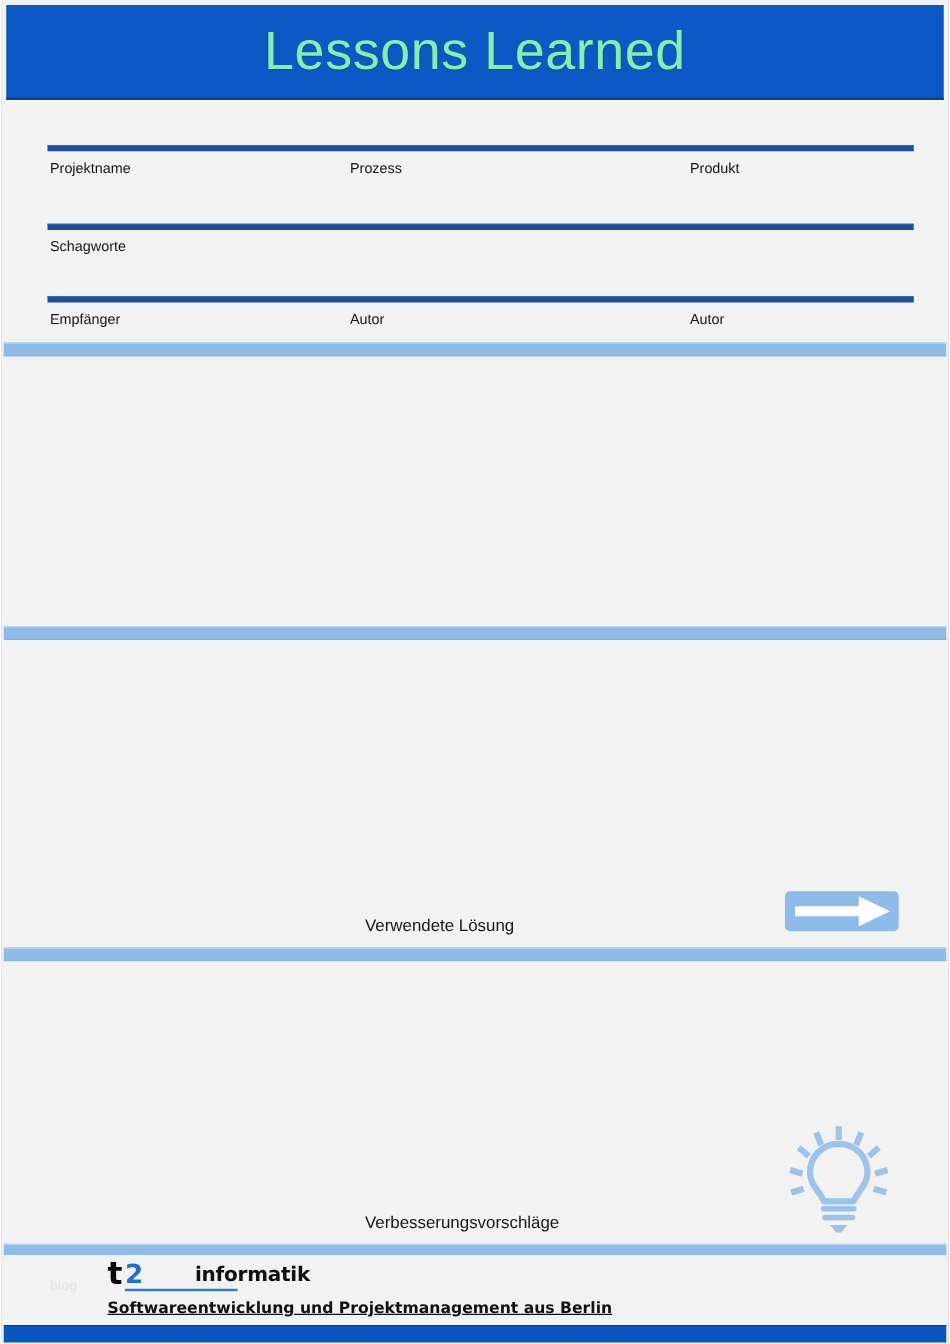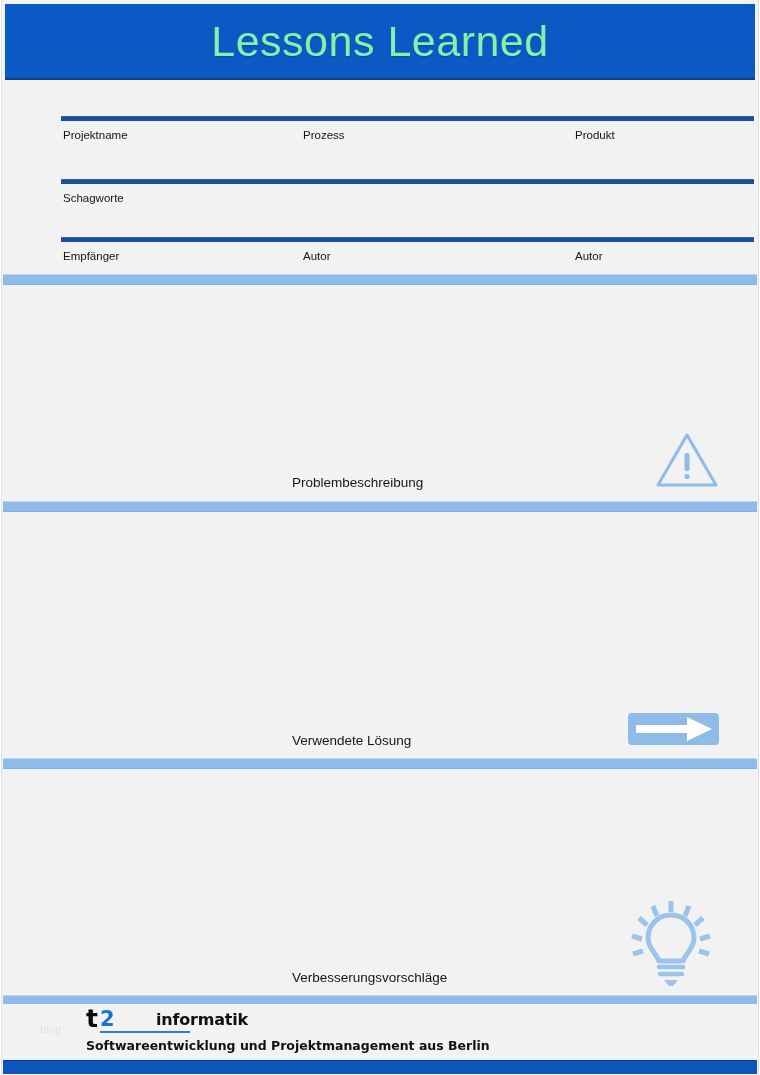--- a/index.html
+++ b/index.html
@@ -62,21 +62,20 @@
     position: absolute;
     left: 0;
     top: 82px;
     width: 760px;
     height: 192px;
   }
   .field-row {
     position: absolute;
     left: 38px;
     width: 693px;
-    margin-left: 23px;
   }
   .field-rule {
     height: 5px;
     background: #1b4e9b;
     border-top: 1px solid #2f63ad;
     box-sizing: border-box;
   }
   .field-labels {
     position: relative;
     height: 26px;
@@ -198,20 +197,21 @@
   }
   .logo-tagline {
     position: absolute;
     left: 0;
     top: 30px;
     font-size: 12.5px;
     font-weight: 700;
     color: #111111;
     white-space: nowrap;
     font-family: "DejaVu Sans", sans-serif;
+    text-decoration: underline;
   }
 
   .bottom-bar {
     position: absolute;
     left: 3px;
     top: 1060px;
     width: 754px;
     height: 14px;
     background: #0a55be;
     border-top: 1px solid #113f86;
@@ -261,32 +261,20 @@
       <div class="field-labels">
         <div class="field-label col-1">Empfänger</div>
         <div class="field-label col-2">Autor</div>
         <div class="field-label col-3">Autor</div>
       </div>
     </div>
   </div>
 
   <div class="divider" style="top:274px;"></div>
 
-  <div class="section" style="top:285px; height:216px;">
-
-    <div class="icon" style="right:38px; top:146px;">
-      <svg width="64" height="58" viewBox="0 0 64 58">
-        <path d="M32 4 L61 54 L3 54 Z" fill="none" stroke="#8fbbe8" stroke-width="3" stroke-linejoin="round"></path>
-        <rect x="29.5" y="22" width="5" height="18" rx="2" fill="#8fbbe8"></rect>
-        <rect x="29.5" y="43" width="5" height="5" rx="2" fill="#8fbbe8"></rect>
-      </svg>
-    </div>
-
-    <div class="section-label" style="top:190px;">Problembeschreibung</div>
-  </div>
 
   <div class="divider" style="top:501px;"></div>
 
   <div class="section" style="top:512px; height:246px;">
 
     <div class="icon" style="right:37px; top:200px;">
       <svg width="93" height="34" viewBox="0 0 93 34">
         <rect x="1" y="1" width="91" height="32" rx="4" fill="#8fbbe8"></rect>
         <path d="M9 13 L60 13 L60 5 L85 17 L60 29 L60 21 L9 21 Z" fill="#ffffff"></path>
       </svg>

